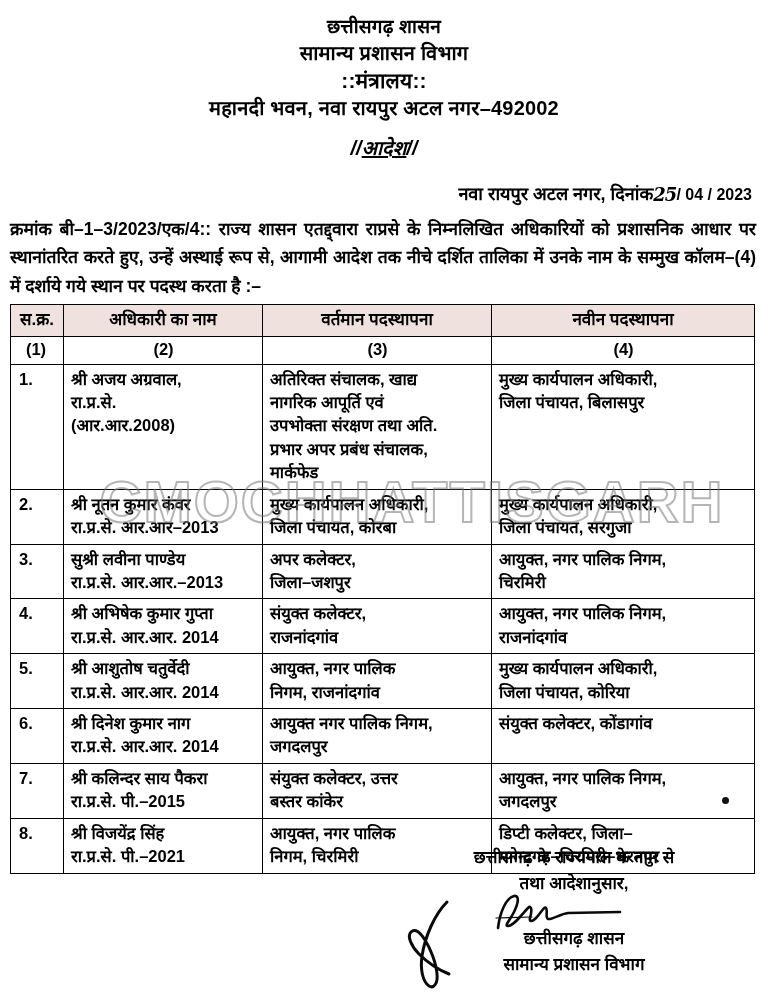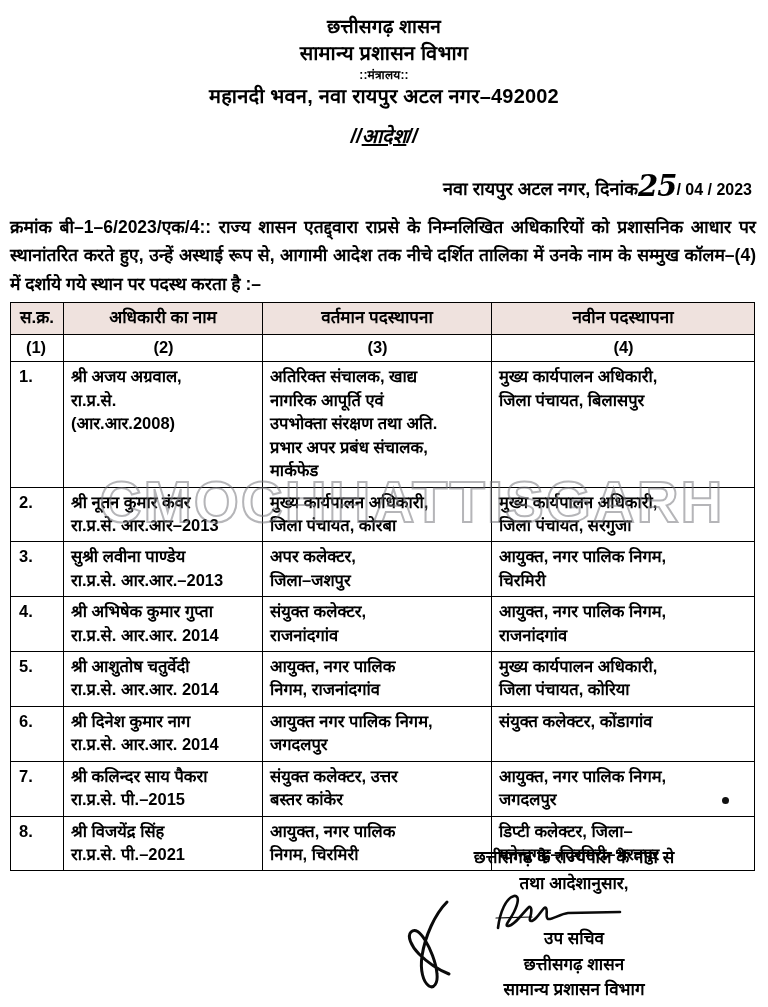--- a/index.html
+++ b/index.html
@@ -25,21 +25,21 @@
     text-align: center;
     padding-top: 14px;
   }
   .masthead .line {
     font-weight: 700;
     letter-spacing: .2px;
     line-height: 1.35;
   }
   .ln-1 { font-size: 19px; }
   .ln-2 { font-size: 20px; }
-  .ln-3 { font-size: 12px; }
+  .ln-3 { font-size: 21px; }
   .ln-4 { font-size: 20px; }
 
   .order-word {
     text-align: center;
     margin-top: 12px;
     font-size: 20px;
     font-weight: 700;
     font-style: italic;
   }
   .order-word .u { text-decoration: underline; }
@@ -48,21 +48,21 @@
   .placedate {
     margin-top: 20px;
     text-align: right;
     padding-right: 16px;
     font-size: 18px;
     font-weight: 700;
   }
   .placedate .hand {
     font-family: "DejaVu Serif", serif;
     font-style: italic;
-    font-size: 29px;
+    font-size: 18px;
     font-weight: 700;
     vertical-align: -1px;
     letter-spacing: -1px;
   }
   .placedate .datepart { font-size: 16px; }
 
   
   .para {
     margin: 10px 12px 0 10px;
     font-size: 17.5px;
@@ -184,21 +184,21 @@
 
   <div class="order-word">
     <span>//</span><span class="u">आदेश</span><span>//</span>
   </div>
 
   <div class="placedate">
     <span>नवा रायपुर अटल नगर, दिनांक</span><span class="hand">25</span><span class="datepart">/ 04 / 2023</span>
   </div>
 
   <div class="para">
-    <span class="ordno">क्रमांक बी–1–6/2023/एक/4::</span><span> राज्य शासन एतद्द्वारा राप्रसे के निम्नलिखित अधिकारियों को प्रशासनिक आधार पर स्थानांतरित करते हुए, उन्हें अस्थाई रूप से, आगामी आदेश तक नीचे दर्शित तालिका में उनके नाम के सम्मुख कॉलम–(4) में दर्शाये गये स्थान पर पदस्थ करता है :–</span>
+    <span class="ordno">क्रमांक बी–1–3/2023/एक/4::</span><span> राज्य शासन एतद्द्वारा राप्रसे के निम्नलिखित अधिकारियों को प्रशासनिक आधार पर स्थानांतरित करते हुए, उन्हें अस्थाई रूप से, आगामी आदेश तक नीचे दर्शित तालिका में उनके नाम के सम्मुख कॉलम–(4) में दर्शाये गये स्थान पर पदस्थ करता है :–</span>
   </div>
 
   <table class="order-table">
     <colgroup>
       <col class="w-sn">
         <col class="w-name">
         <col class="w-cur">
         <col class="w-new">
     </colgroup>
     <thead>
@@ -358,21 +358,20 @@
     <span class="fline">छत्तीसगढ़ के राज्यपाल के नाम से</span>
     <span class="fline">तथा आदेशानुसार,</span>
 
     <div class="sig-wrap">
       <svg class="sig-primary" width="160" height="40" viewBox="0 0 160 40">
         <path d="M10 36 C12 20, 18 6, 26 4 C32 3, 30 12, 26 20 C22 28, 16 34, 20 34 C26 34, 34 22, 40 16 C44 12, 44 20, 42 26 C41 30, 44 30, 48 26 C53 21, 56 14, 58 16 C60 18, 57 26, 60 27 C64 28, 72 22, 80 21 L132 20" fill="none" stroke="#0a0a0a" stroke-width="2.6" stroke-linecap="round" stroke-linejoin="round"></path>
         <path d="M8 26 L44 25" fill="none" stroke="#0a0a0a" stroke-width="1.2" stroke-linecap="round"></path>
       </svg>
     </div>
 
-    <span class="fline">उप सचिव</span>
     <span class="fline">छत्तीसगढ़ शासन</span>
     <span class="fline">सामान्य प्रशासन विभाग</span>
 
     <svg class="sig-secondary" width="90" height="95" viewBox="0 0 90 95">
       <path d="M42 4 C30 16, 20 38, 17 58 C15 72, 18 84, 24 88 C29 91, 33 85, 32 76 C31 64, 25 50, 20 42 C15 34, 10 30, 6 34 C2 38, 6 48, 14 56 C22 64, 34 72, 44 76" fill="none" stroke="#0a0a0a" stroke-width="3" stroke-linecap="round" stroke-linejoin="round"></path>
     </svg>
   </div>
 
 </div>
 

